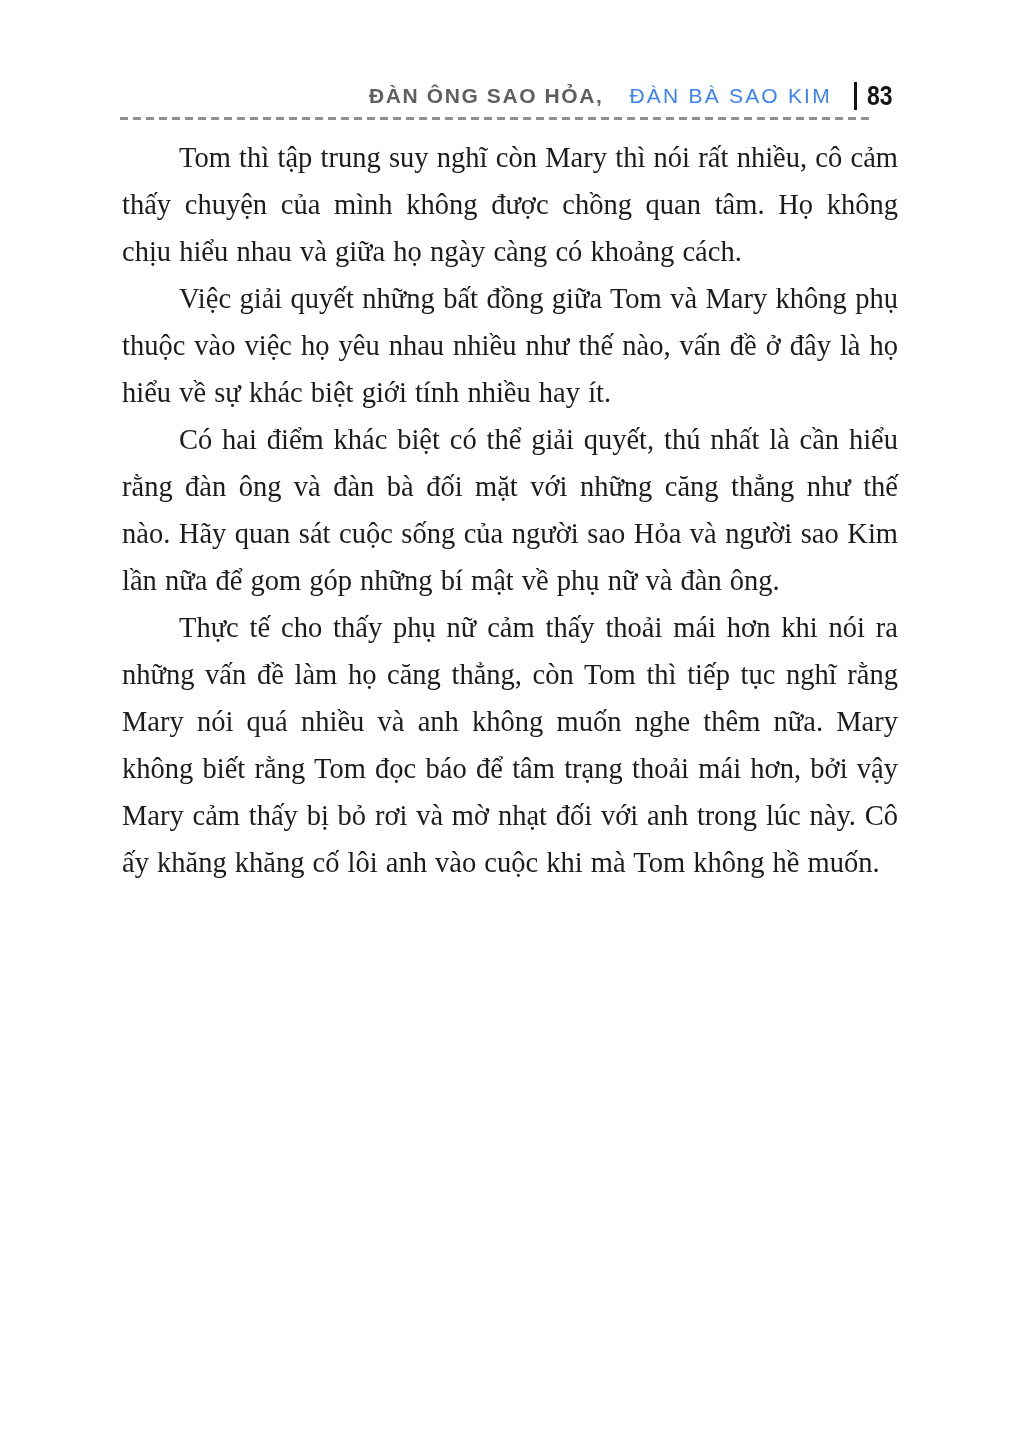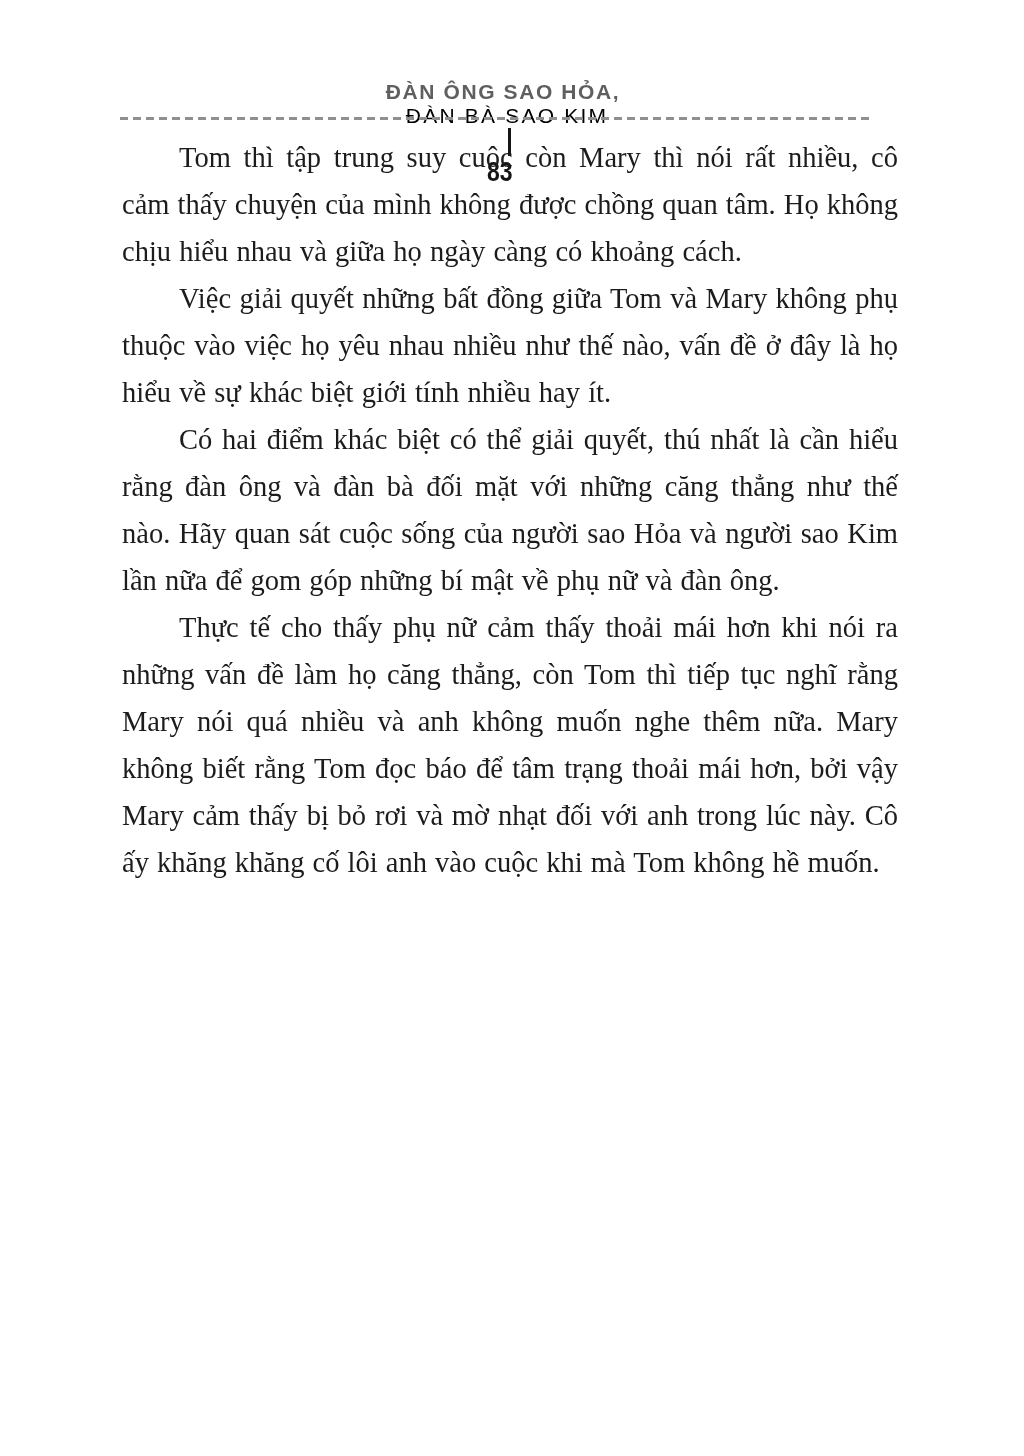--- a/index.html
+++ b/index.html
@@ -18,34 +18,33 @@
   .header {
     position: absolute;
     top: 80px;
     left: 108px;
     right: 126px;
     display: flex;
     justify-content: flex-end;
     align-items: center;
     font-family: "Liberation Sans", sans-serif;
     white-space: nowrap;
-    flex-direction: column;
   }
   .header .title-primary {
     font-weight: 700;
     font-size: 21px;
     letter-spacing: 1.6px;
     color: #5f5f5f;
   }
   .header .title-secondary {
     font-weight: 400;
     font-size: 21px;
     letter-spacing: 2.2px;
-    color: #000000;
-    margin-left: 8px;
+    color: #3b82f6;
+    margin-left: 26px;
   }
   .header .pagenum-separator {
     display: inline-block;
     width: 3px;
     height: 28px;
     background: #151515;
     margin: 0 10px 0 22px;
   }
   .header .page-number {
     font-weight: 700;
@@ -92,19 +91,19 @@
   <div class="header">
     <span class="title-primary">ĐÀN ÔNG SAO HỎA,</span>
     <span class="title-secondary">ĐÀN BÀ SAO KIM</span>
     <span class="pagenum-separator"></span>
     <span class="page-number">83</span>
   </div>
 
   <div class="divider"></div>
 
   <div class="body-text">
-    <p>Tom thì tập trung suy cuộc còn Mary thì nói rất nhiều, cô cảm thấy chuyện của mình không được chồng quan tâm. Họ không chịu hiểu nhau và giữa họ ngày càng có khoảng cách.</p>
+    <p>Tom thì tập trung suy nghĩ còn Mary thì nói rất nhiều, cô cảm thấy chuyện của mình không được chồng quan tâm. Họ không chịu hiểu nhau và giữa họ ngày càng có khoảng cách.</p>
     <p>Việc giải quyết những bất đồng giữa Tom và Mary không phụ thuộc vào việc họ yêu nhau nhiều như thế nào, vấn đề ở đây là họ hiểu về sự khác biệt giới tính nhiều hay ít.</p>
     <p>Có hai điểm khác biệt có thể giải quyết, thú nhất là cần hiểu rằng đàn ông và đàn bà đối mặt với những căng thẳng như thế nào. Hãy quan sát cuộc sống của người sao Hỏa và người sao Kim lần nữa để gom góp những bí mật về phụ nữ và đàn ông.</p>
     <p>Thực tế cho thấy phụ nữ cảm thấy thoải mái hơn khi nói ra những vấn đề làm họ căng thẳng, còn Tom thì tiếp tục nghĩ rằng Mary nói quá nhiều và anh không muốn nghe thêm nữa. Mary không biết rằng Tom đọc báo để tâm trạng thoải mái hơn, bởi vậy Mary cảm thấy bị bỏ rơi và mờ nhạt đối với anh trong lúc này. Cô ấy khăng khăng cố lôi anh vào cuộc khi mà Tom không hề muốn.</p>
   </div>
 
 </div>
 
 </body></html>

